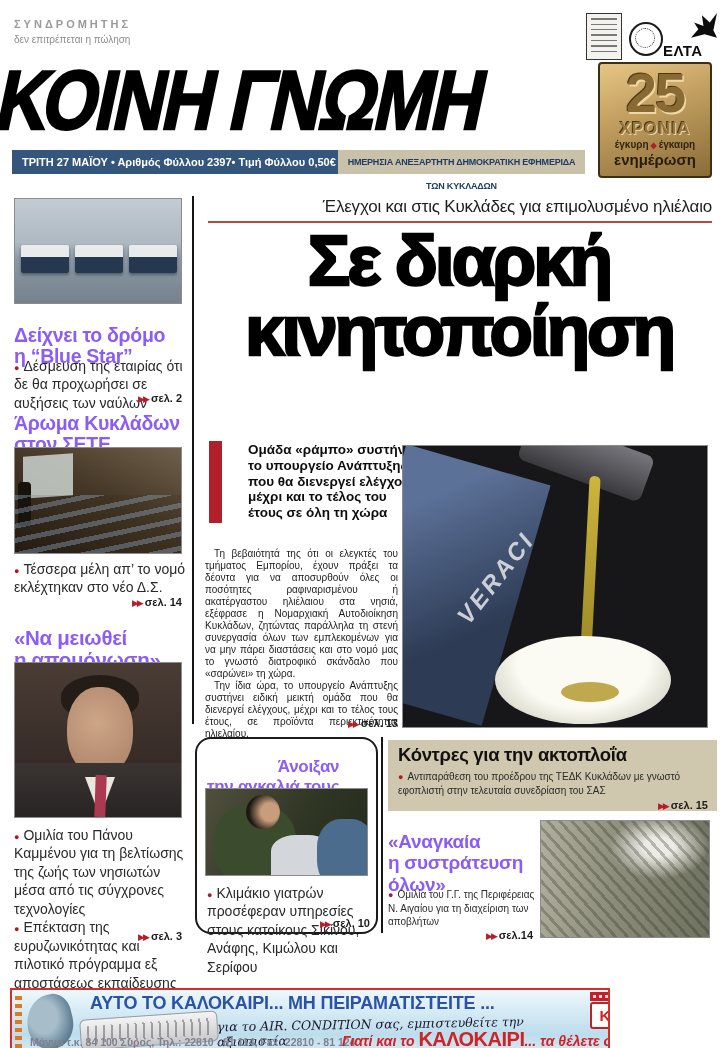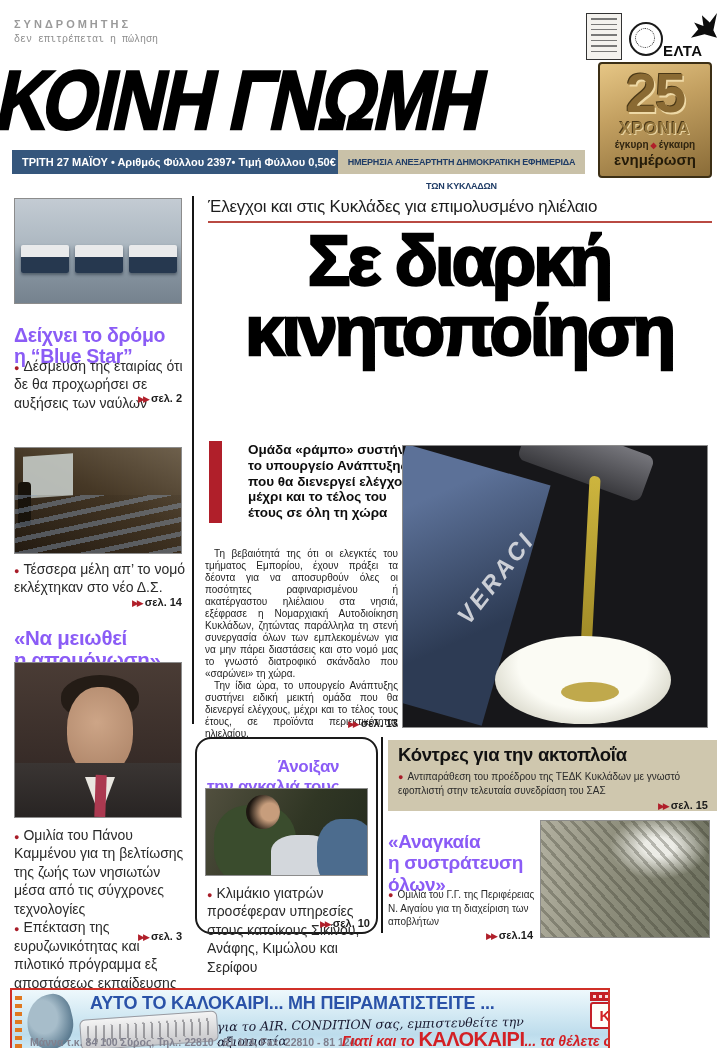--- a/index.html
+++ b/index.html
@@ -7,21 +7,21 @@
   #page {
     position:relative; width:722px; height:1048px; margin:0 auto;
     background:#ffffff; overflow:hidden;
     font-family:"Liberation Sans", sans-serif; color:#111;
   }
   .abs { position:absolute; }
   .ml { white-space:pre-line; }
 
   
   .sub-label { left:14px; top:18px; font-size:11px; font-weight:bold; letter-spacing:3px; color:#9a9a9a; }
-  .sub-note  { left:14px; top:34px; font-size:10px; color:#8d8d8d;font-family:Liberation Mono, monospace; }
+  .sub-note  { left:14px; top:34px; font-size:10px; color:#8d8d8d; }
   .masthead  {
     left:8px; top:58px; width:586px; font-size:71px; font-weight:bold;
     letter-spacing:-2px; transform:skewX(-12deg) scaleY(1.18); transform-origin:left top;
     -webkit-text-stroke:2px #000; color:#000; line-height:1;
   }
   .stamp-box { left:586px; top:13px; width:36px; height:47px; border:1px solid #333; background:#f4f2ee; }
   .stamp-lines { position:absolute; left:4px; top:4px; right:4px; bottom:4px;
     background:repeating-linear-gradient(180deg,#5a5a5a 0 1.5px, transparent 1.5px 5.5px); opacity:.8; }
   .seal { left:629px; top:22px; width:34px; height:34px; border:2px solid #1a1a1a; border-radius:50%; }
   .seal-inner { position:absolute; left:4px; top:4px; width:20px; height:20px; border:1.5px dotted #222; border-radius:50%; }
@@ -82,21 +82,21 @@
     background:linear-gradient(180deg,#4a3c35 0%,#2c2220 100%); }
   .p-hair { position:absolute; left:46px; top:12px; width:78px; height:44px; background:#241c16; border-radius:50% 50% 42% 42%; }
   .p-face { position:absolute; left:52px; top:24px; width:66px; height:88px; background:radial-gradient(circle at 45% 40%,#cda587,#a87f63); border-radius:46%; }
   .p-suit { position:absolute; left:0; bottom:0; width:100%; height:54px; background:linear-gradient(#3a3533,#282423); }
   .p-shirt { position:absolute; left:70px; bottom:0; width:30px; height:40px; background:#e9e6e0; clip-path:polygon(0 0,100% 0,50% 100%); }
   .p-tie { position:absolute; left:80px; bottom:0; width:11px; height:42px; background:#ab3950; transform:rotate(2deg); }
   .s3-bullets { left:14px; top:826px; width:174px; }
   .s3-ref { left:14px; top:926px; width:168px; }
 
   
-  .kicker { left:208px; top:197px; width:504px; text-align:left; font-size:17px; color:#1d1d1d; letter-spacing:-0.2px; }
+  .kicker { left:208px; top:197px; width:504px; text-align:right; font-size:17px; color:#1d1d1d; letter-spacing:-0.2px; }
   .kicker-line { left:208px; top:221px; width:504px; height:2px; background:#b94a42; }
   .headline { left:196px; top:226px; width:526px; text-align:center;
     font-size:71px; font-weight:bold; line-height:0.98; letter-spacing:-3px;
     -webkit-text-stroke:2.5px #000; color:#000; }
   .lede-bar { left:209px; top:441px; width:13px; height:82px; background:#b01f2a; }
   .lede { left:231px; top:442px; width:170px; font-size:13.5px; font-weight:bold; line-height:1.17; color:#0d0d0d;margin-left:17px; }
   .lead-body { left:205px; top:548px; width:193px; font-size:10px; line-height:1.2;
     color:#1c1c1c; text-align:justify; }
   .lead-body p { text-indent:9px; }
   .lead-ref { left:230px; top:713px; width:168px; }
@@ -211,20 +211,22 @@
   <div class="ferry-photo photo">
     <div class="ship" style="left:6px;"></div>
     <div class="ship" style="left:60px;"></div>
     <div class="ship" style="left:114px;"></div>
   </div>
   <div class="abs story-title ml s1-title">Δείχνει το δρόμο
 η “Blue Star”</div>
   <div class="abs bullet s1-bullet"><span class="dot"></span><span>Δέσμευση της εταιρίας ότι δε θα προχωρήσει σε αυξήσεις των ναύλων</span></div>
   <div class="abs pageref s1-ref"><span class="arr"></span><span class="plbl">σελ. 2</span></div>
 
+  <div class="abs story-title ml s2-title">Άρωμα Κυκλάδων
+στον ΣΕΤΕ</div>
   <div class="conf-photo photo">
     <div class="conf-screen"></div>
     <div class="conf-speaker"></div>
     <div class="conf-tables"></div>
   </div>
   <div class="abs bullet s2-bullet"><span class="dot"></span><span>Τέσσερα μέλη απ’ το νομό εκλέχτηκαν στο νέο Δ.Σ.</span></div>
   <div class="abs pageref s2-ref"><span class="arr"></span><span class="plbl">σελ. 14</span></div>
 
   <div class="abs story-title ml s3-title">«Να μειωθεί
 η απομόνωση»</div>

